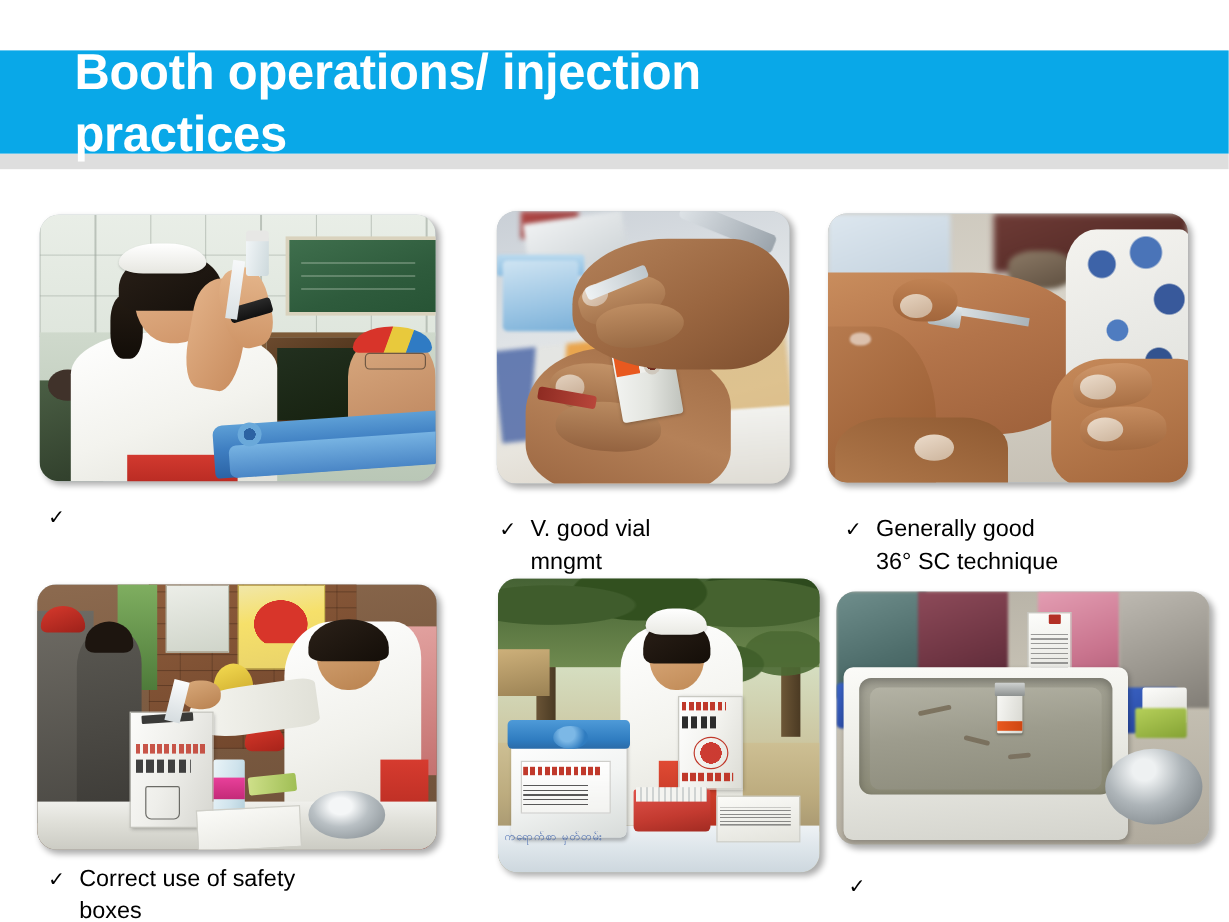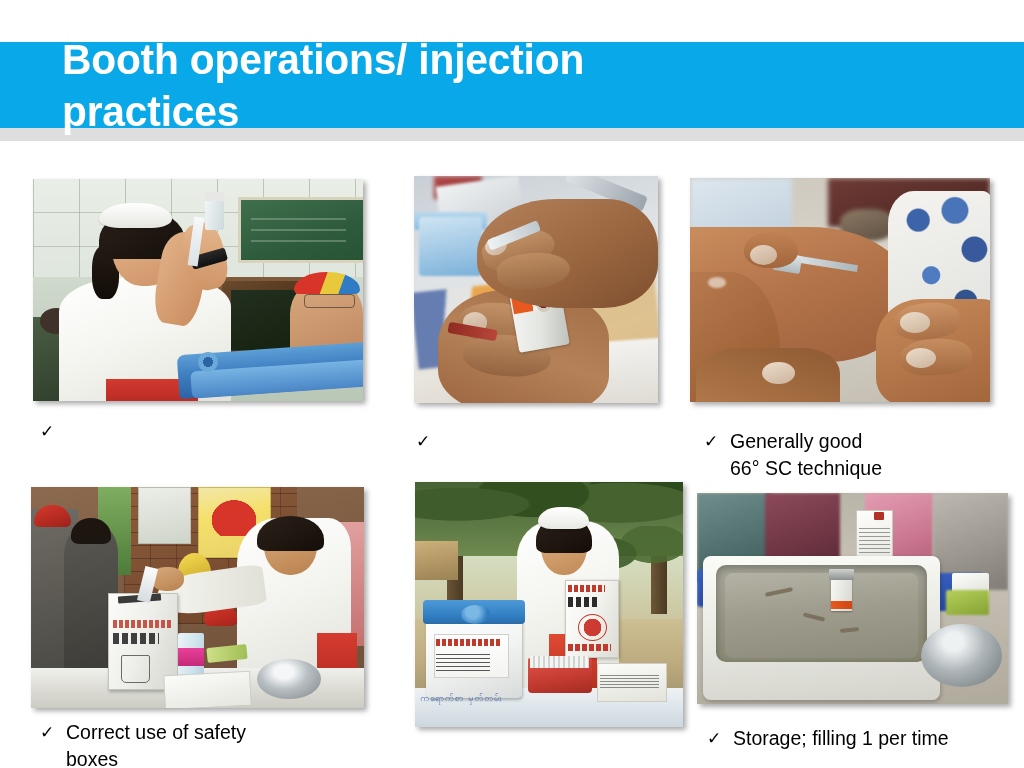--- a/index.html
+++ b/index.html
@@ -52,20 +52,21 @@
     transform-origin: left top;
   }
 
   
   .photo {
     position: absolute;
     overflow: hidden;
     background: #b9c2c6;
     box-shadow: 3px 3px 5px rgba(0,0,0,0.33);
     z-index: 5;
+    border-radius: 16px;
   }
   .photo .scene {
     position: absolute;
     left: 0; top: 0; right: 0; bottom: 0;
   }
   .lyr { position: absolute; }
 
   
   .caption {
     position: absolute;
@@ -677,30 +678,31 @@
     <div class="lyr p6-bowl"></div>
   </div>
 </div>
 
 <div class="caption" id="cap-1" style="left:36px; top:418px; width:360px;">
   <span class="tick">✓</span>
 </div>
 
 <div class="caption" id="cap-2" style="left:412px; top:428px; width:270px;">
   <span class="tick">✓</span>
+  <span class="ctext">V. good vial
+mngmt</span>
 </div>
 
 <div class="caption" id="cap-3" style="left:700px; top:428px; width:300px;">
   <span class="tick">✓</span>
   <span class="ctext">Generally good
-66° SC technique</span>
+36° SC technique</span>
 </div>
 
 <div class="caption" id="cap-4" style="left:36px; top:719px; width:330px;">
   <span class="tick">✓</span>
   <span class="ctext">Correct use of safety
 boxes</span>
 </div>
 
 <div class="caption" id="cap-5" style="left:703px; top:725px; width:320px;">
   <span class="tick">✓</span>
-  <span class="ctext">Storage; filling 1 per time</span>
 </div>
 
 </body></html>

